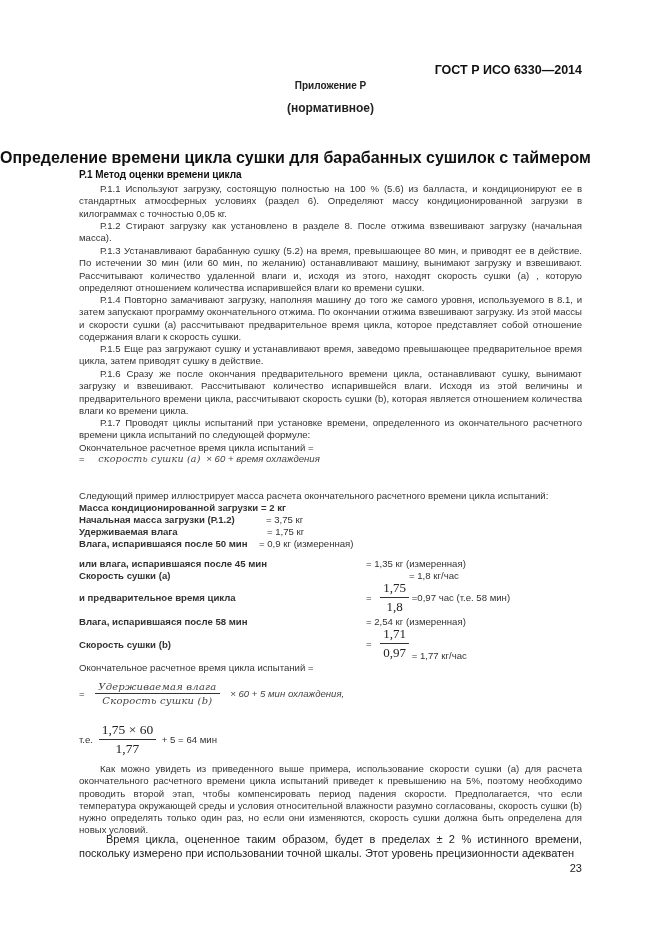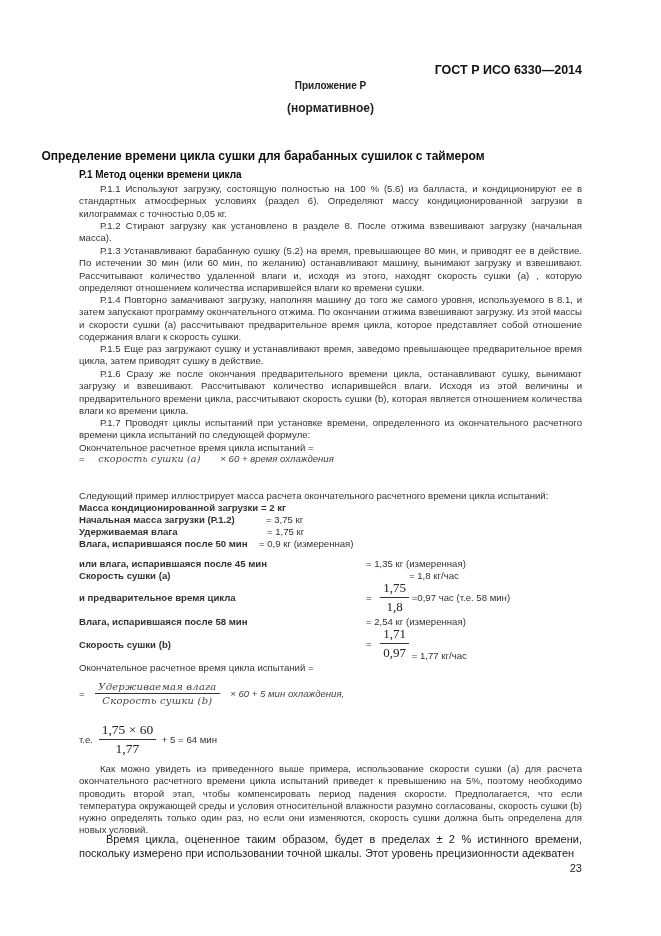--- a/index.html
+++ b/index.html
@@ -3,21 +3,21 @@
 <meta charset="utf-8">
 <style>
   html, body { margin: 0; padding: 0; background: #ffffff; }
   body { width: 661px; height: 936px; position: relative; overflow: hidden;
          font-family: "Liberation Sans", sans-serif; color: #222; }
   .abs { position: absolute; white-space: nowrap; }
   .doc-code { top: 63px; right: 79px; font-size: 12.5px; font-weight: bold; color: #111; }
   .annex { left: 0; width: 661px; text-align: center; font-size: 12px; font-weight: bold; color: #222; }
   .annex-title { top: 80px; left: 0; width: 661px; text-align: center; font-size: 10px; font-weight: bold; }
   .annex-type { top: 101px; }
-  .main-title { top: 149px; left: 0; width: 526px; text-align: center; font-size: 12px; font-weight: bold; color: #111; }
+  .main-title { top: 149px; left: 0; width: 526px; text-align: center; font-size: 16px; font-weight: bold; color: #111; }
   .section-head { top: 169px; left: 79px; font-size: 10px; font-weight: bold; color: #111; }
 
   .para { position: absolute; left: 79px; width: 503px; font-size: 9.6px; line-height: 12.3px;
           text-align: justify; text-indent: 21px; color: #333; }
   .para.big { font-size: 11px; line-height: 13.8px; text-indent: 27px; color: #222; }
   .plain { position: absolute; left: 79px; font-size: 9.6px; line-height: 12.3px; color: #333; white-space: nowrap; }
   .ital { font-style: italic; }
 
   .frac { display: inline-block; vertical-align: middle; text-align: center; }
   .frac .num { display: block; padding: 0 3px 1px; border-bottom: 1px solid #333; }
@@ -50,21 +50,21 @@
 <div class="para" style="top:368px;">Р.1.6 Сразу же после окончания предварительного времени цикла, останавливают сушку, вынимают загрузку и взвешивают. Рассчитывают количество испарившейся влаги. Исходя из этой величины и предварительного времени цикла, рассчитывают скорость сушки (b), которая является отношением количества влаги ко времени цикла.</div>
 <div class="para" style="top:417px;">Р.1.7 Проводят циклы испытаний при установке времени, определенного из окончательного расчетного времени цикла испытаний по следующей формуле:</div>
 
 <div class="plain" style="top:442px; left:79px;">Окончательное расчетное время цикла испытаний =</div>
 
 <div class="abs" style="top:452px; left:79px; font-size:9.6px; color:#333;">
   <span style="display:inline-block; vertical-align:middle; margin-right:8px;">=</span>
   <span class="frac script">
     <span class="den">скорость сушки (а)</span>
   </span>
-  <span class="ital" style="display:inline-block; vertical-align:middle; margin-left:14px; color:#444;">× 60 + время охлаждения</span>
+  <span class="ital" style="display:inline-block; vertical-align:middle; margin-left:0; color:#444;">× 60 + время охлаждения</span>
 </div>
 
 <div class="plain" style="top:490px;">Следующий пример иллюстрирует масса расчета окончательного расчетного времени цикла испытаний:</div>
 
 <div class="row" style="top:502px;">
   <span class="lbl">Масса кондиционированной загрузки</span>
   <span class="val" style="left:182px;font-weight:bold;">= 2 кг</span>
 </div>
 <div class="row" style="top:514px;">
   <span class="lbl">Начальная масса загрузки (Р.1.2)</span>

